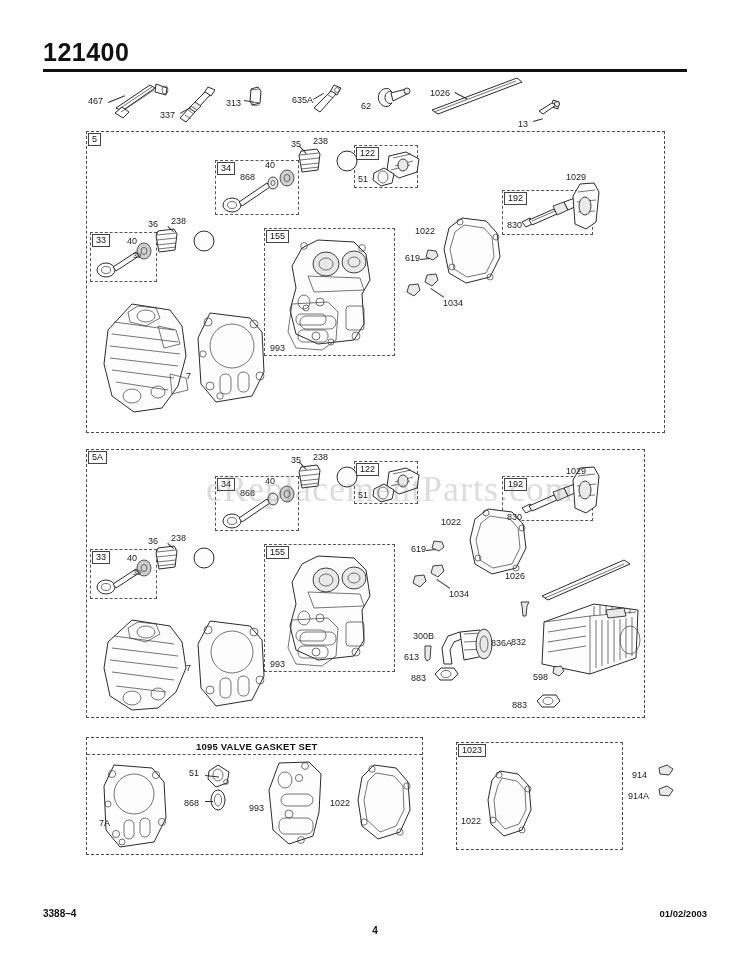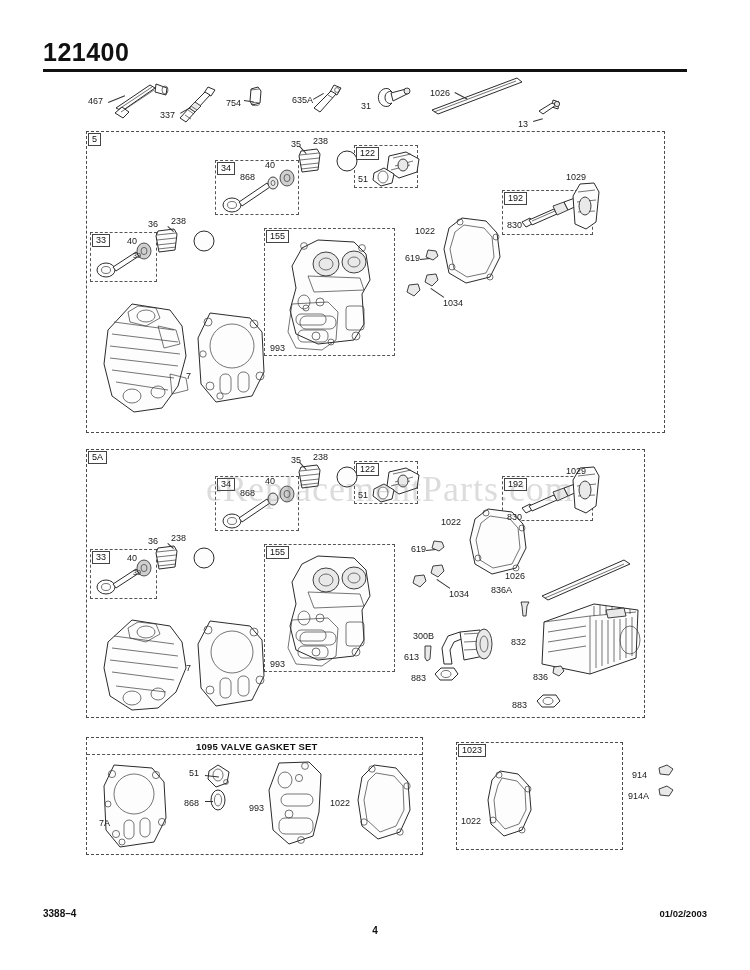--- a/index.html
+++ b/index.html
@@ -630,23 +630,23 @@
   <div class="leader" style="left:431px;top:288px;width:16px;transform:rotate(34deg);"></div>
   <div class="leader" style="left:300px;top:462px;width:10px;transform:rotate(48deg);"></div>
   <div class="leader" style="left:168px;top:543px;width:8px;transform:rotate(42deg);"></div>
   <div class="leader" style="left:426px;top:550px;width:10px;transform:rotate(-6deg);"></div>
   <div class="leader" style="left:437px;top:579px;width:16px;transform:rotate(34deg);"></div>
   <div class="leader" style="left:205px;top:775px;width:14px;transform:rotate(6deg);"></div>
   <div class="leader" style="left:205px;top:801px;width:8px;transform:rotate(0deg);"></div>
 
   <div class="lbl" style="left:88px;top:96px;">467</div>
   <div class="lbl" style="left:160px;top:110px;">337</div>
-  <div class="lbl" style="left:226px;top:98px;">754</div>
+  <div class="lbl" style="left:226px;top:98px;">313</div>
   <div class="lbl" style="left:292px;top:95px;">635A</div>
-  <div class="lbl" style="left:361px;top:101px;">31</div>
+  <div class="lbl" style="left:361px;top:101px;">62</div>
   <div class="lbl" style="left:430px;top:88px;">1026</div>
   <div class="lbl" style="left:518px;top:119px;">13</div>
 
   <div class="lbl" style="left:291px;top:139px;">35</div>
   <div class="lbl" style="left:313px;top:136px;">238</div>
   <div class="lbl" style="left:265px;top:160px;">40</div>
   <div class="lbl" style="left:240px;top:172px;">868</div>
   <div class="lbl" style="left:358px;top:174px;">51</div>
   <div class="lbl" style="left:566px;top:172px;">1029</div>
   <div class="lbl" style="left:507px;top:220px;">830</div>
@@ -670,26 +670,26 @@
   <div class="lbl" style="left:148px;top:536px;">36</div>
   <div class="lbl" style="left:171px;top:533px;">238</div>
   <div class="lbl" style="left:127px;top:553px;">40</div>
   <div class="lbl" style="left:133px;top:568px;font-size:7px;">39</div>
   <div class="lbl" style="left:441px;top:517px;">1022</div>
   <div class="lbl" style="left:411px;top:544px;">619</div>
   <div class="lbl" style="left:449px;top:589px;">1034</div>
   <div class="lbl" style="left:270px;top:659px;">993</div>
   <div class="lbl" style="left:186px;top:663px;">7</div>
   <div class="lbl" style="left:505px;top:571px;">1026</div>
-  <div class="lbl" style="left:491px;top:585px;">836A</div>
+  <div class="lbl" style="left:491px;top:638px;">836A</div>
   <div class="lbl" style="left:511px;top:637px;">832</div>
   <div class="lbl" style="left:413px;top:631px;">300B</div>
   <div class="lbl" style="left:404px;top:652px;">613</div>
   <div class="lbl" style="left:411px;top:673px;">883</div>
-  <div class="lbl" style="left:533px;top:672px;">836</div>
+  <div class="lbl" style="left:533px;top:672px;">598</div>
   <div class="lbl" style="left:512px;top:700px;">883</div>
 
   <div class="lbl" style="left:99px;top:818px;">7A</div>
   <div class="lbl" style="left:189px;top:768px;">51</div>
   <div class="lbl" style="left:184px;top:798px;">868</div>
   <div class="lbl" style="left:249px;top:803px;">993</div>
   <div class="lbl" style="left:330px;top:798px;">1022</div>
 
   <div class="lbl" style="left:461px;top:816px;">1022</div>
   <div class="lbl" style="left:632px;top:770px;">914</div>

